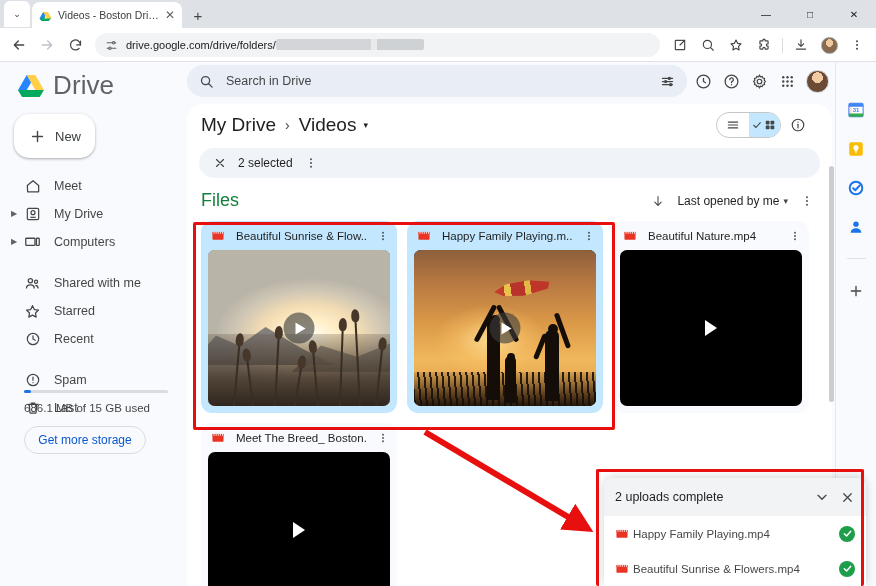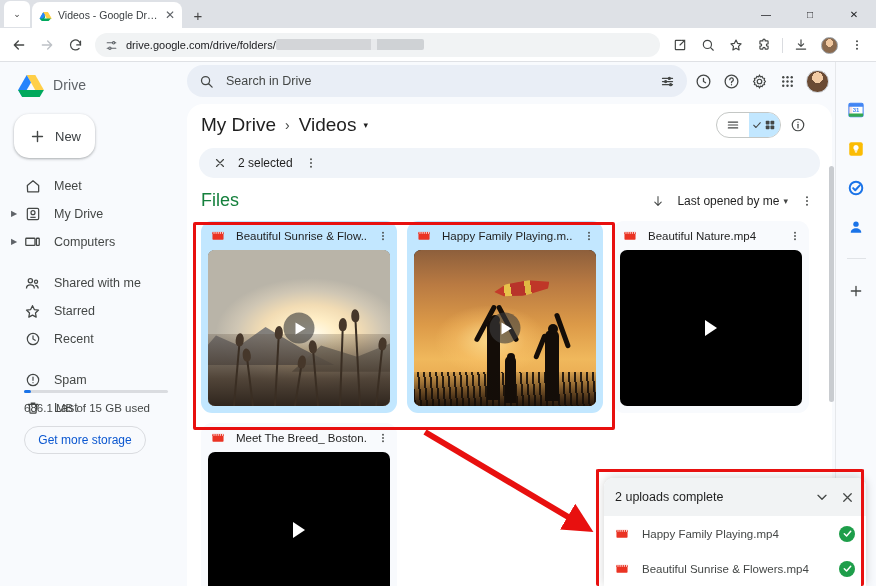--- a/index.html
+++ b/index.html
@@ -71,21 +71,21 @@
     border: 1px solid #9aa0a6;
   }
   .chrome-line { position:absolute; top:61px; left:0; width:876px; height:1px; background:#dfe1e5; }
 
   
   .page { position: absolute; top: 62px; left: 0; width: 876px; height: 524px; background: #f8fafd; }
 
   
   .sidebar { position: absolute; left: 0; top: 0; width: 185px; height: 524px; }
   .brand { display: flex; align-items: center; gap: 9px; padding: 10px 0 0 18px; height: 36px; }
-  .brand-txt { font-size: 14px; color: #5f6368; letter-spacing: .1px; }
+  .brand-txt { font-size: 26px; color: #5f6368; letter-spacing: .1px; }
   .newbtn {
     margin: 16px 0 0 14px; width: 81px; height: 44px; background: #fff;
     border-radius: 15px; box-shadow: 0 1px 3px rgba(60,64,67,.3), 0 1px 2px rgba(60,64,67,.15);
     display: flex; align-items: center; gap: 9px; padding-left: 15px;
   }
   .newbtn-label { font-size: 13px; color: #3c4043; }
   .navgroup { margin-top: 14px; }
   .navgroup.sp { margin-top: 13px; }
   .navitem {
     height: 28px; display: flex; align-items: center; gap: 13px;
@@ -234,21 +234,21 @@
     position: absolute; right: 10px; bottom: 0; width: 262px;
     background: #fff; border-radius: 9px 9px 0 0;
     box-shadow: 0 -1px 10px rgba(0,0,0,.18);
     overflow: hidden; z-index: 5;
   }
   .toast-hdr {
     height: 38px; background: #f1f3f4; display: flex; align-items: center;
     padding: 0 11px; gap: 10px;
   }
   .toast-title { font-size: 12.5px; color: #1f1f1f; flex: 1; }
-  .toast-row { height: 35px; display: flex; align-items: center; gap: 13px; padding: 0 11px; }
+  .toast-row { height: 35px; display: flex; align-items: center; gap: 4px; padding: 0 11px; }
   .toast-name { font-size: 11.5px; color: #444746; flex: 1; white-space: nowrap; overflow: hidden; }
   .check {
     width: 16px; height: 16px; border-radius: 50%; background: #1e9e4a;
     display: flex; align-items: center; justify-content: center;
   }
 
   
   .anno { position: absolute; border: 3px solid #e8100f; border-radius: 2px; pointer-events: none; z-index: 9; }
   .anno-arrow { position: absolute; left: 0; top: 0; width: 876px; height: 586px; pointer-events: none; z-index: 9; }
   .scroll-track {
@@ -267,21 +267,21 @@
       <span class="tab-fav">
         <svg width="13" height="13" viewBox="0 0 24 24">
           <path d="M7.7 3.5h8.6l7.2 12.5h-8.6z" fill="#ffcf47"></path>
           <path d="M3 16l4.3-7.4L11.6 16 7.3 23.4z" fill="#00a95c" transform="translate(0,-3)"></path>
           <path d="M1.2 20h21.6l-4.3 0H5.5z" fill="#2684fc"></path>
           <path d="M7.9 3.6 1 15.9l4.3 4.1 6.9-12z" fill="#2684fc"></path>
           <path d="M7.9 3.6h8.2l6.9 12.3h-8.2z" fill="#ffcf47"></path>
           <path d="M1 15.9h21.1l-4.3 4.2H5.3z" fill="#00a95c"></path>
         </svg>
       </span>
-      <span class="tab-title">Videos - Google Drive</span>
+      <span class="tab-title">Videos - Boston Drive</span>
       <span class="tab-x">✕</span>
     </div>
     <div class="newtab">+</div>
     <div class="wincontrols">
       <div class="wc">—</div>
       <div class="wc">□</div>
       <div class="wc">✕</div>
     </div>
   </div>
 

